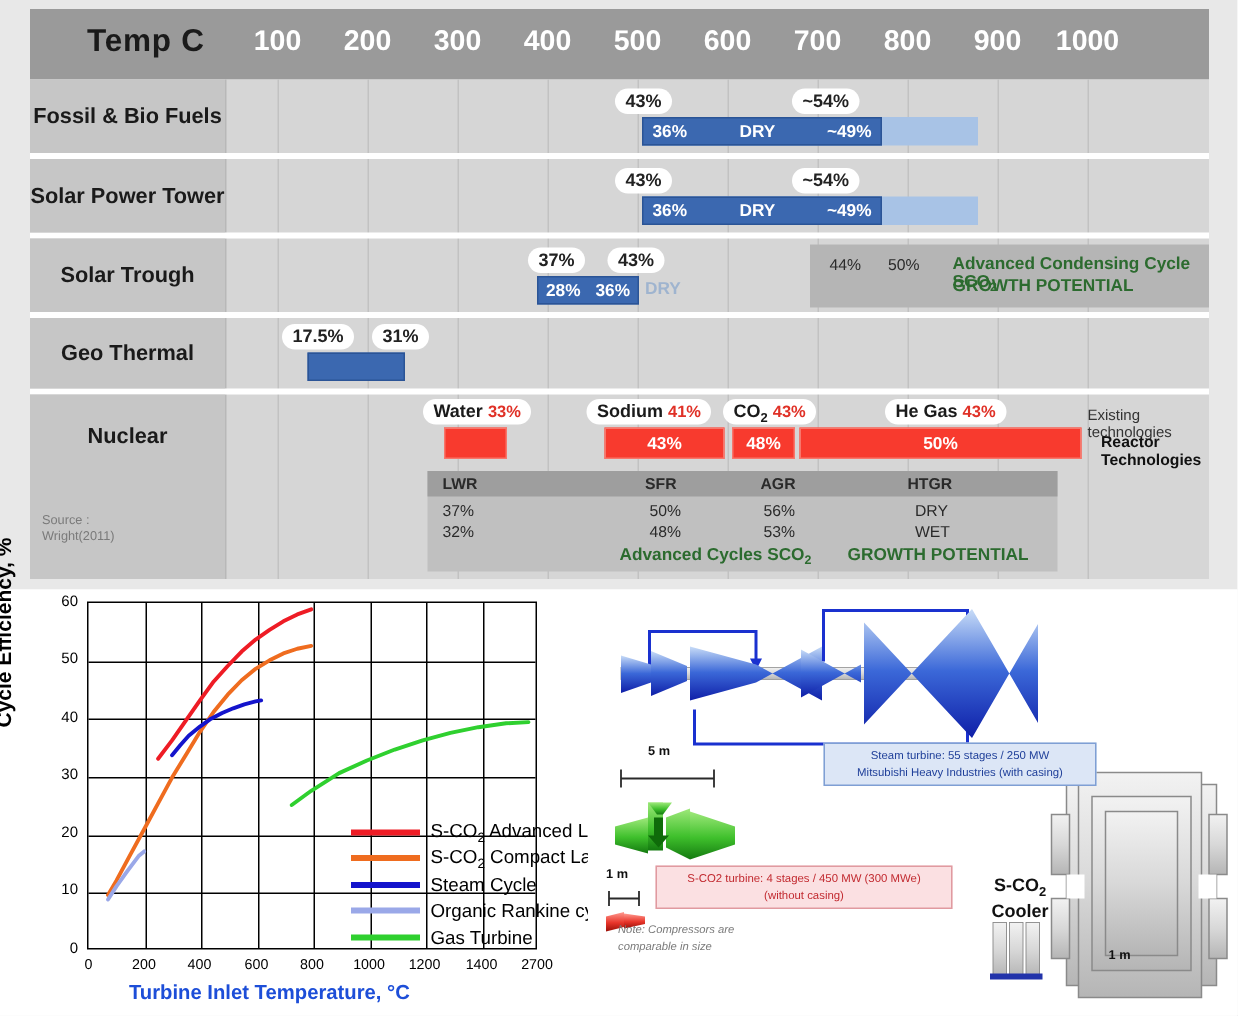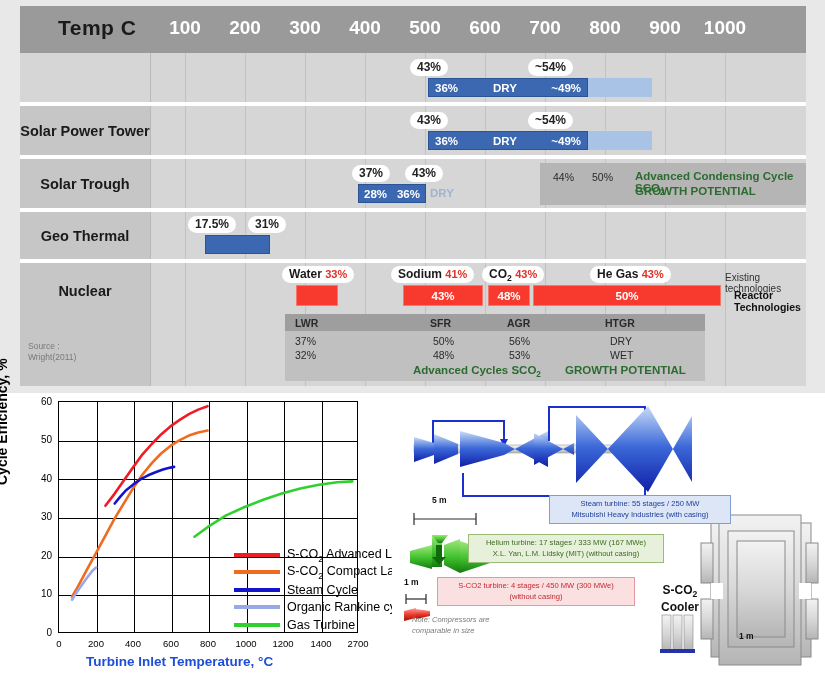--- a/index.html
+++ b/index.html
@@ -163,20 +163,21 @@
         <div class="vline" style="left:525px;"></div>
         <div class="vline" style="left:585px;"></div>
         <div class="vline" style="left:645px;"></div>
         <div class="vline" style="left:705px;"></div>
 
         <div class="rowsep" style="top:49px;"></div>
         <div class="rowsep" style="top:102px;"></div>
         <div class="rowsep" style="top:155px;"></div>
         <div class="rowsep" style="top:206px;"></div>
 
+        <div class="rowlabel" style="top:0px;   height:49px;">Fossil &amp; Bio Fuels</div>
         <div class="rowlabel" style="top:53px;  height:49px;">Solar Power Tower</div>
         <div class="rowlabel" style="top:106px; height:49px;">Solar Trough</div>
         <div class="rowlabel" style="top:159px; height:47px;">Geo Thermal</div>
         <div class="rowlabel" style="top:210px; height:123px;">
           <span style="position:relative; top:-34px;">Nuclear</span>
         </div>
 
         <div class="bar-light" style="left:408px; top:25px; width:224px; height:19px;"></div>
         <div class="bar-dark" style="left:408px; top:25px; width:160px; height:19px;">
           <span class="bar-txt" style="left:6px;">36%</span>
@@ -439,24 +440,20 @@
 
     <div class="scalelab" style="left:40px; top:102px;">5 m</div>
     <div class="scalelab" style="left:12px; top:184px;">1 m</div>
     <div class="scalelab" style="left:347px; top:238px;">1 m</div>
 
     <div class="cap cap-steam" style="left:157px; top:102px; width:182px;">
       <div>Steam turbine:  55 stages / 250 MW</div>
       <div>Mitsubishi Heavy Industries (with casing)</div>
     </div>
 
-    <div class="cap cap-he" style="left:76px; top:141px; width:196px;">
-      <div>Helium turbine:  17 stages / 333 MW (167 MWe)</div>
-      <div>X.L. Yan, L.M. Lidsky (MIT) (without casing)</div>
-    </div>
 
     <div class="cap cap-sco2" style="left:45px; top:184px; width:198px;">
       <div>S-CO2 turbine:  4 stages / 450 MW (300 MWe)</div>
       <div>(without casing)</div>
     </div>
 
     <div class="note-it" style="left:20px; top:221px;">
       <div>Note: Compressors are</div>
       <div>comparable in size</div>
     </div>

